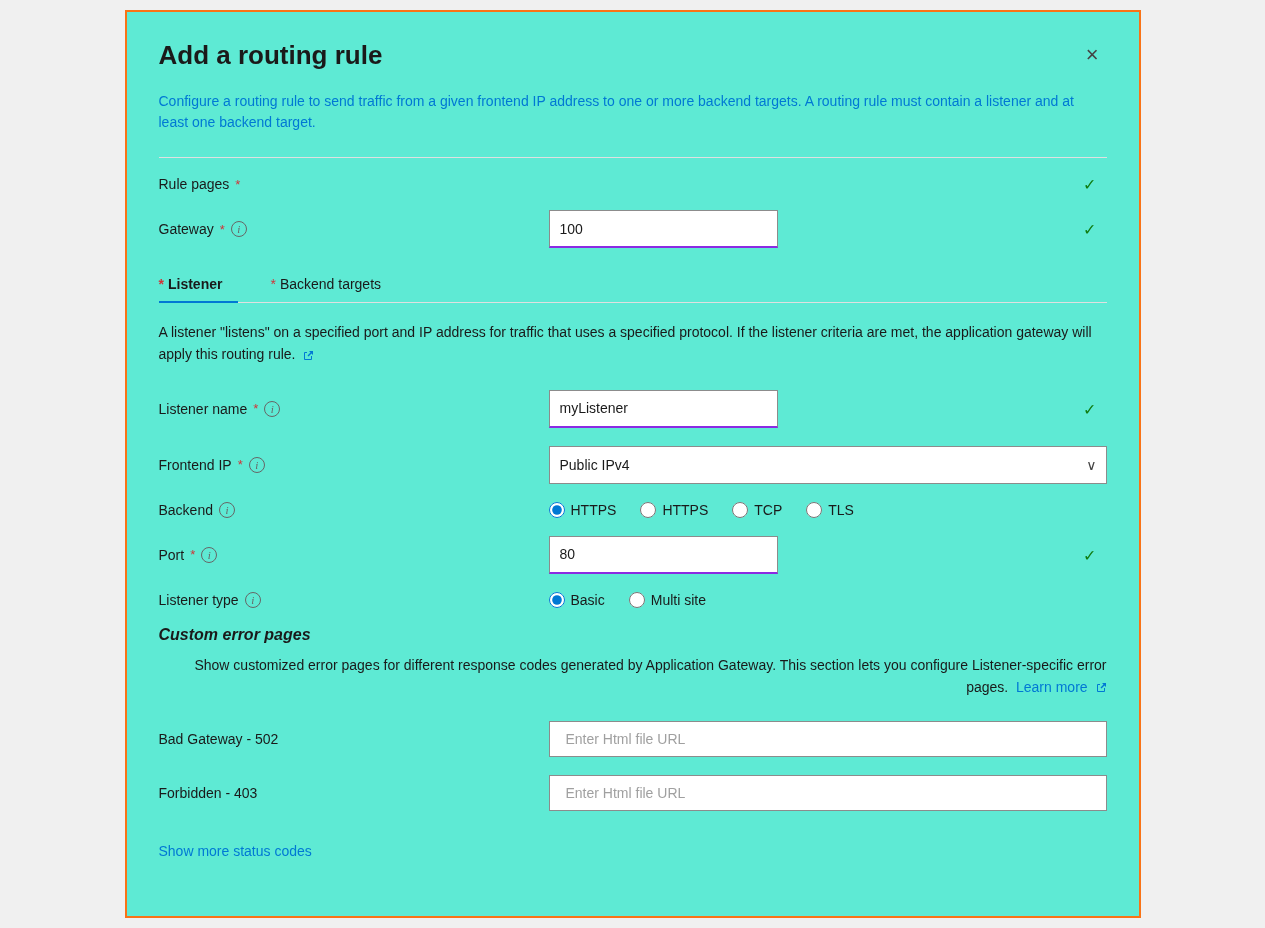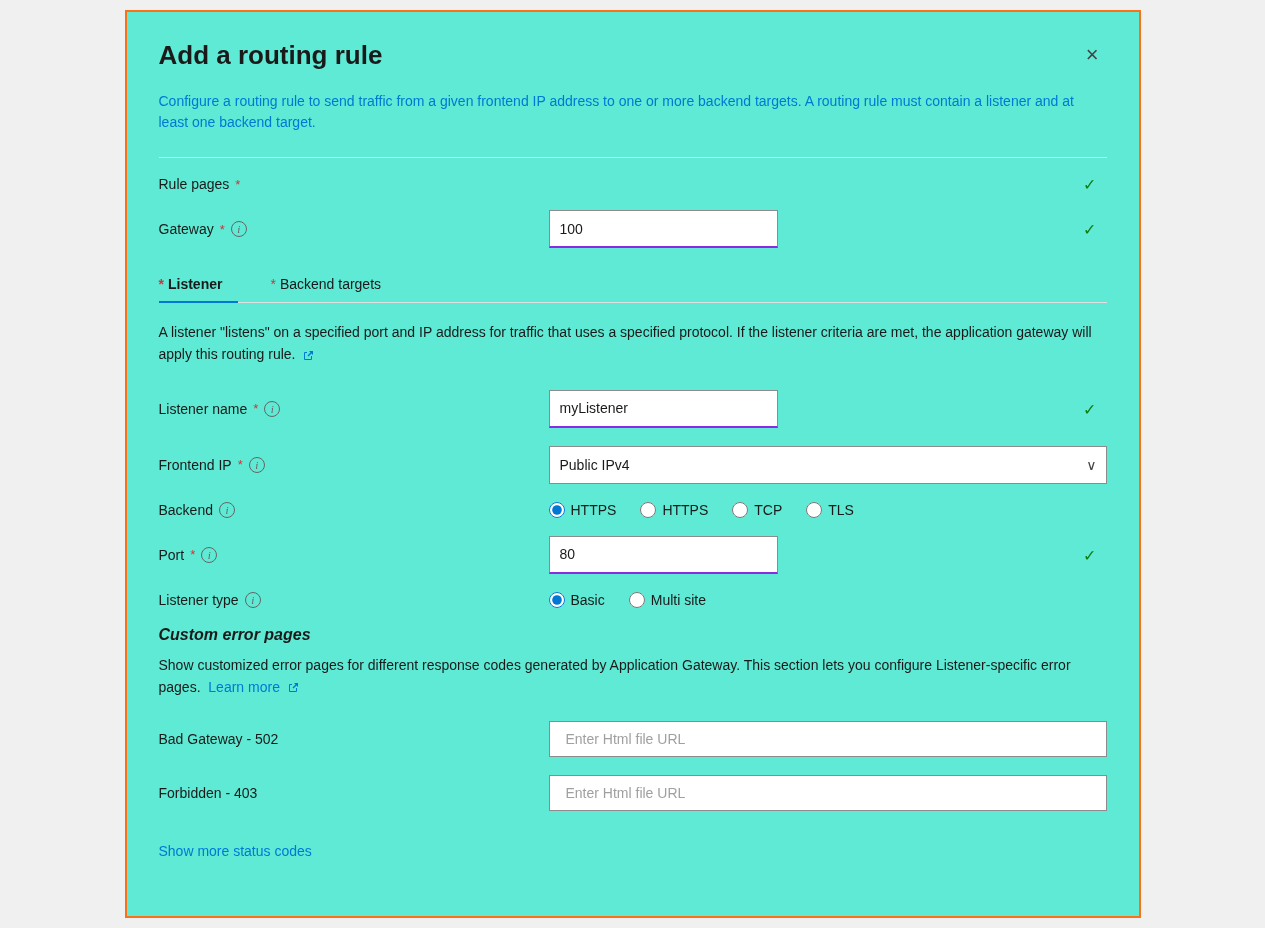--- a/index.html
+++ b/index.html
@@ -204,20 +204,21 @@
       margin-bottom: 10px;
       margin-top: 10px;
       font-style: italic;
     }
     .error-desc {
       font-size: 14px;
       color: #1a1a1a;
       line-height: 1.6;
       margin-bottom: 22px;
       max-width: 1180px;
+      text-align: right;
     }
     .error-desc a {
       color: #0078d4;
       text-decoration: none;
     }
     .url-input {
       flex: 1;
       height: 36px;
       border: 1px solid #8c8c8c;
       padding: 0 16px;

